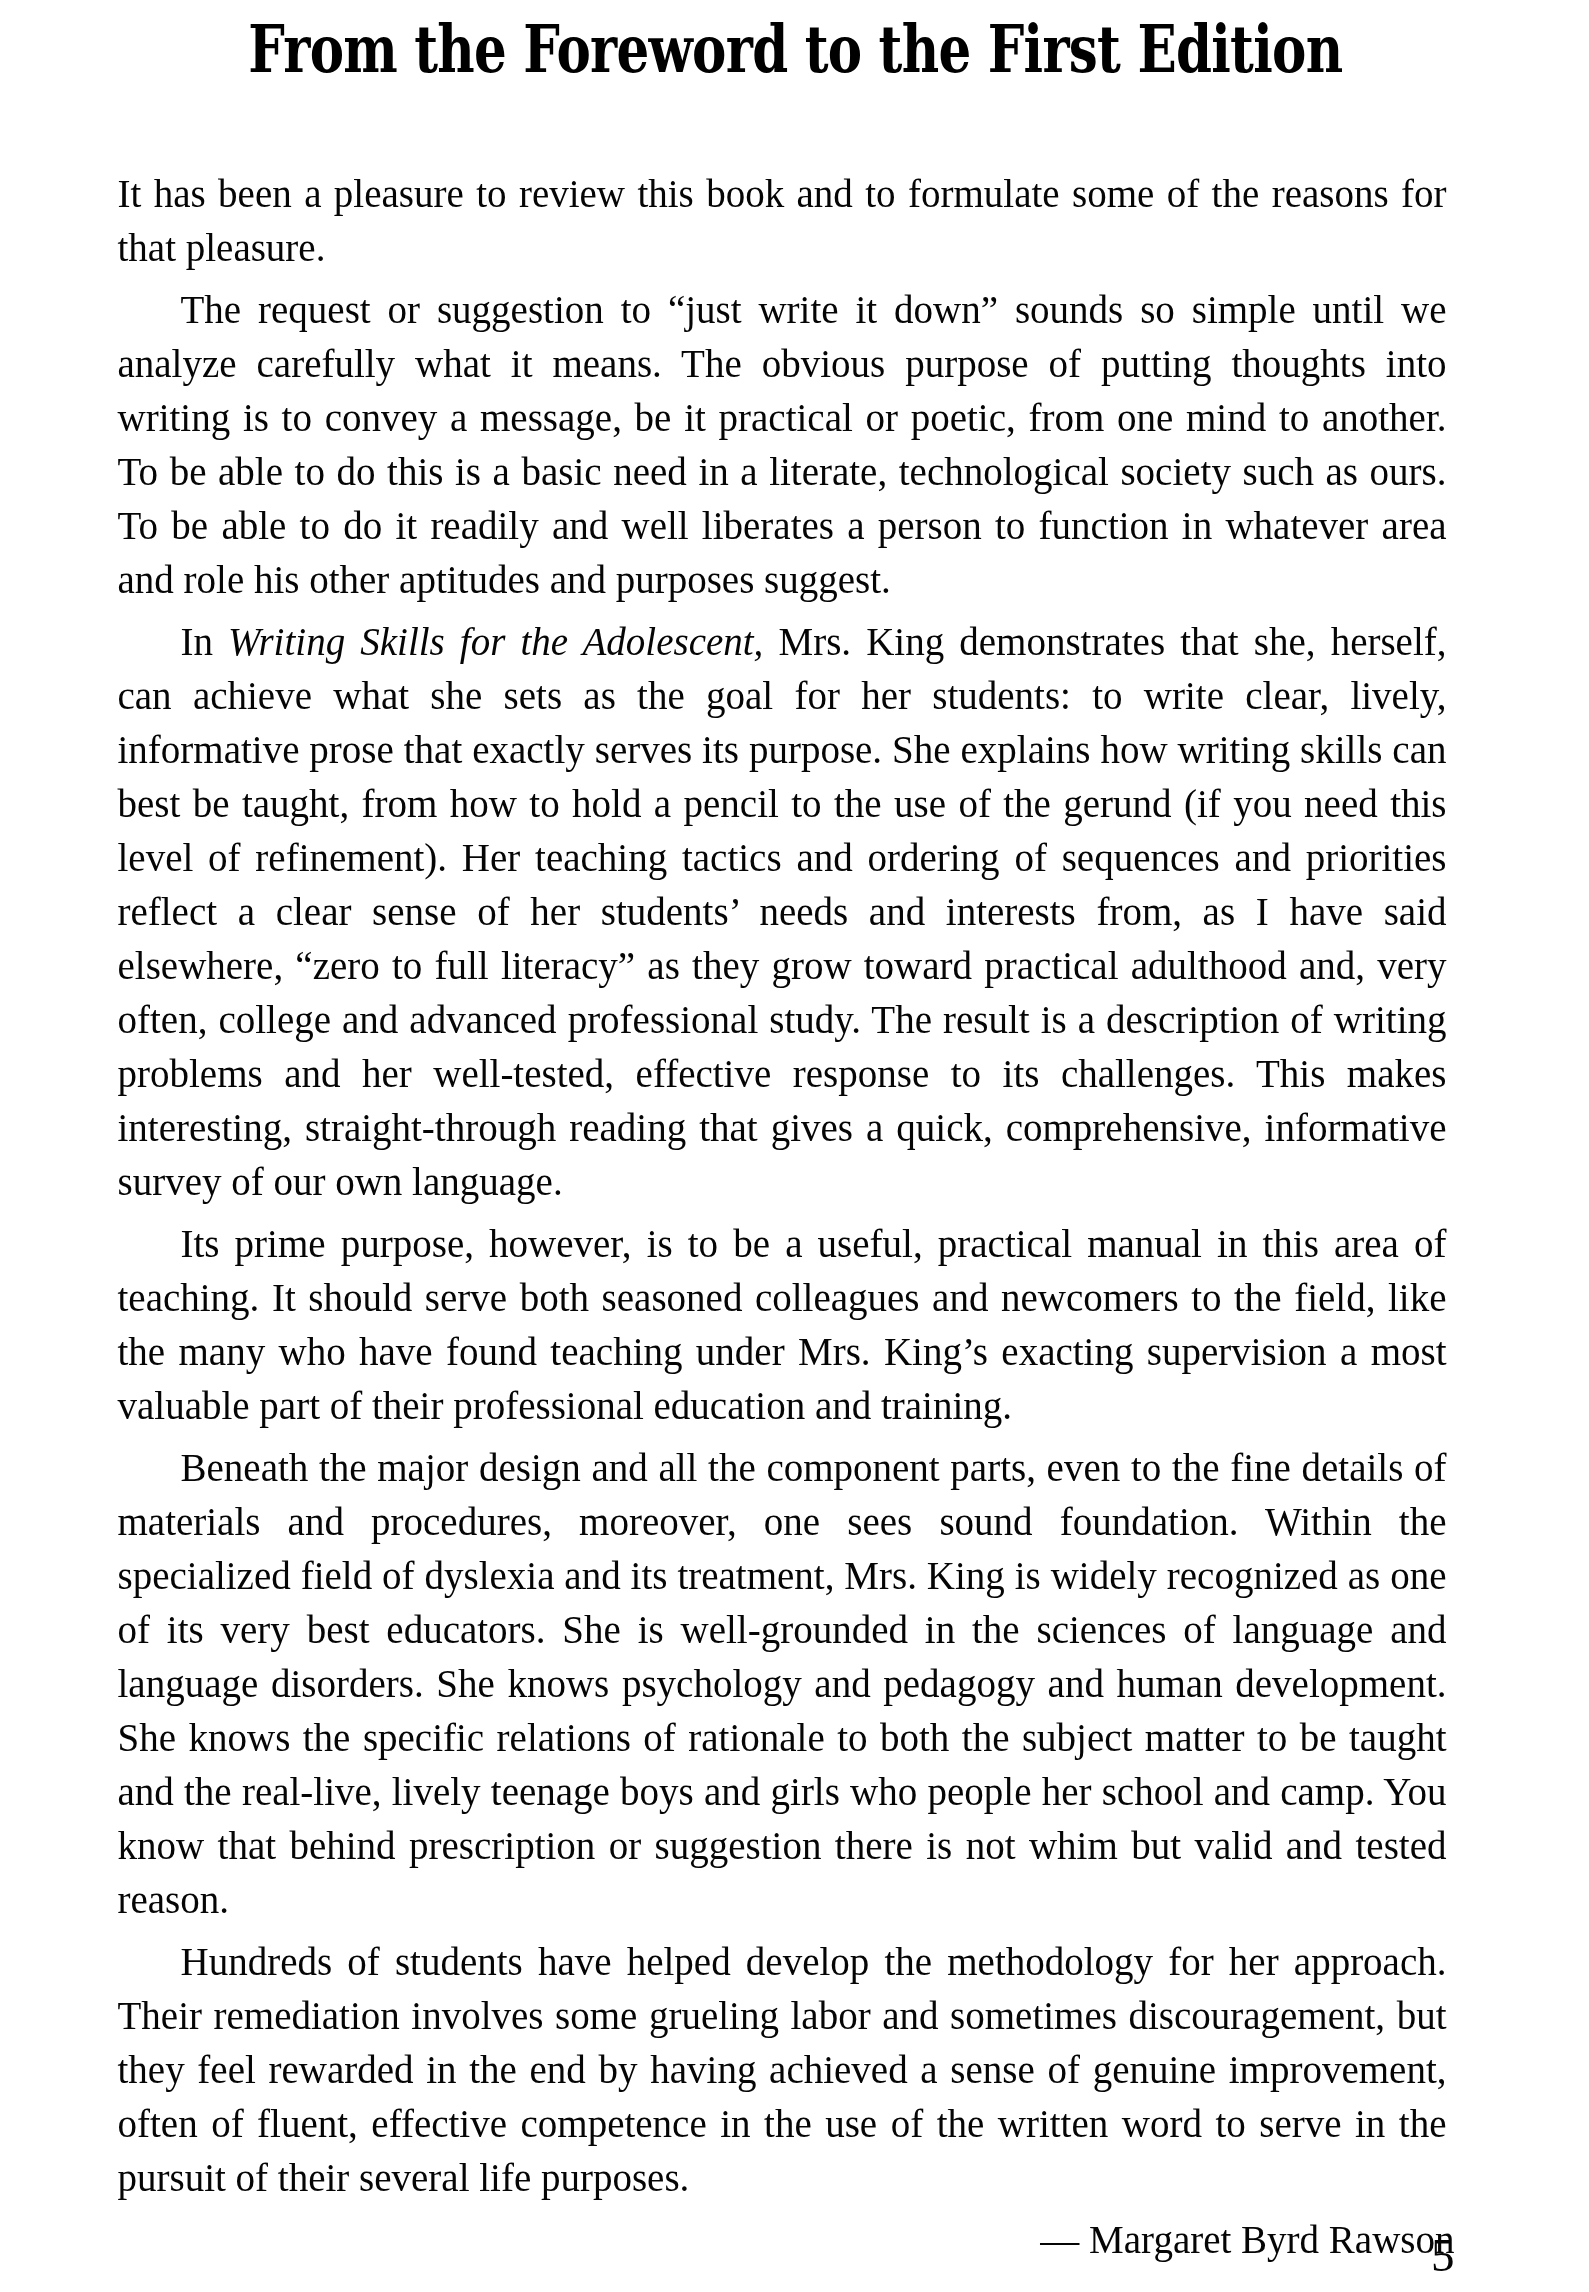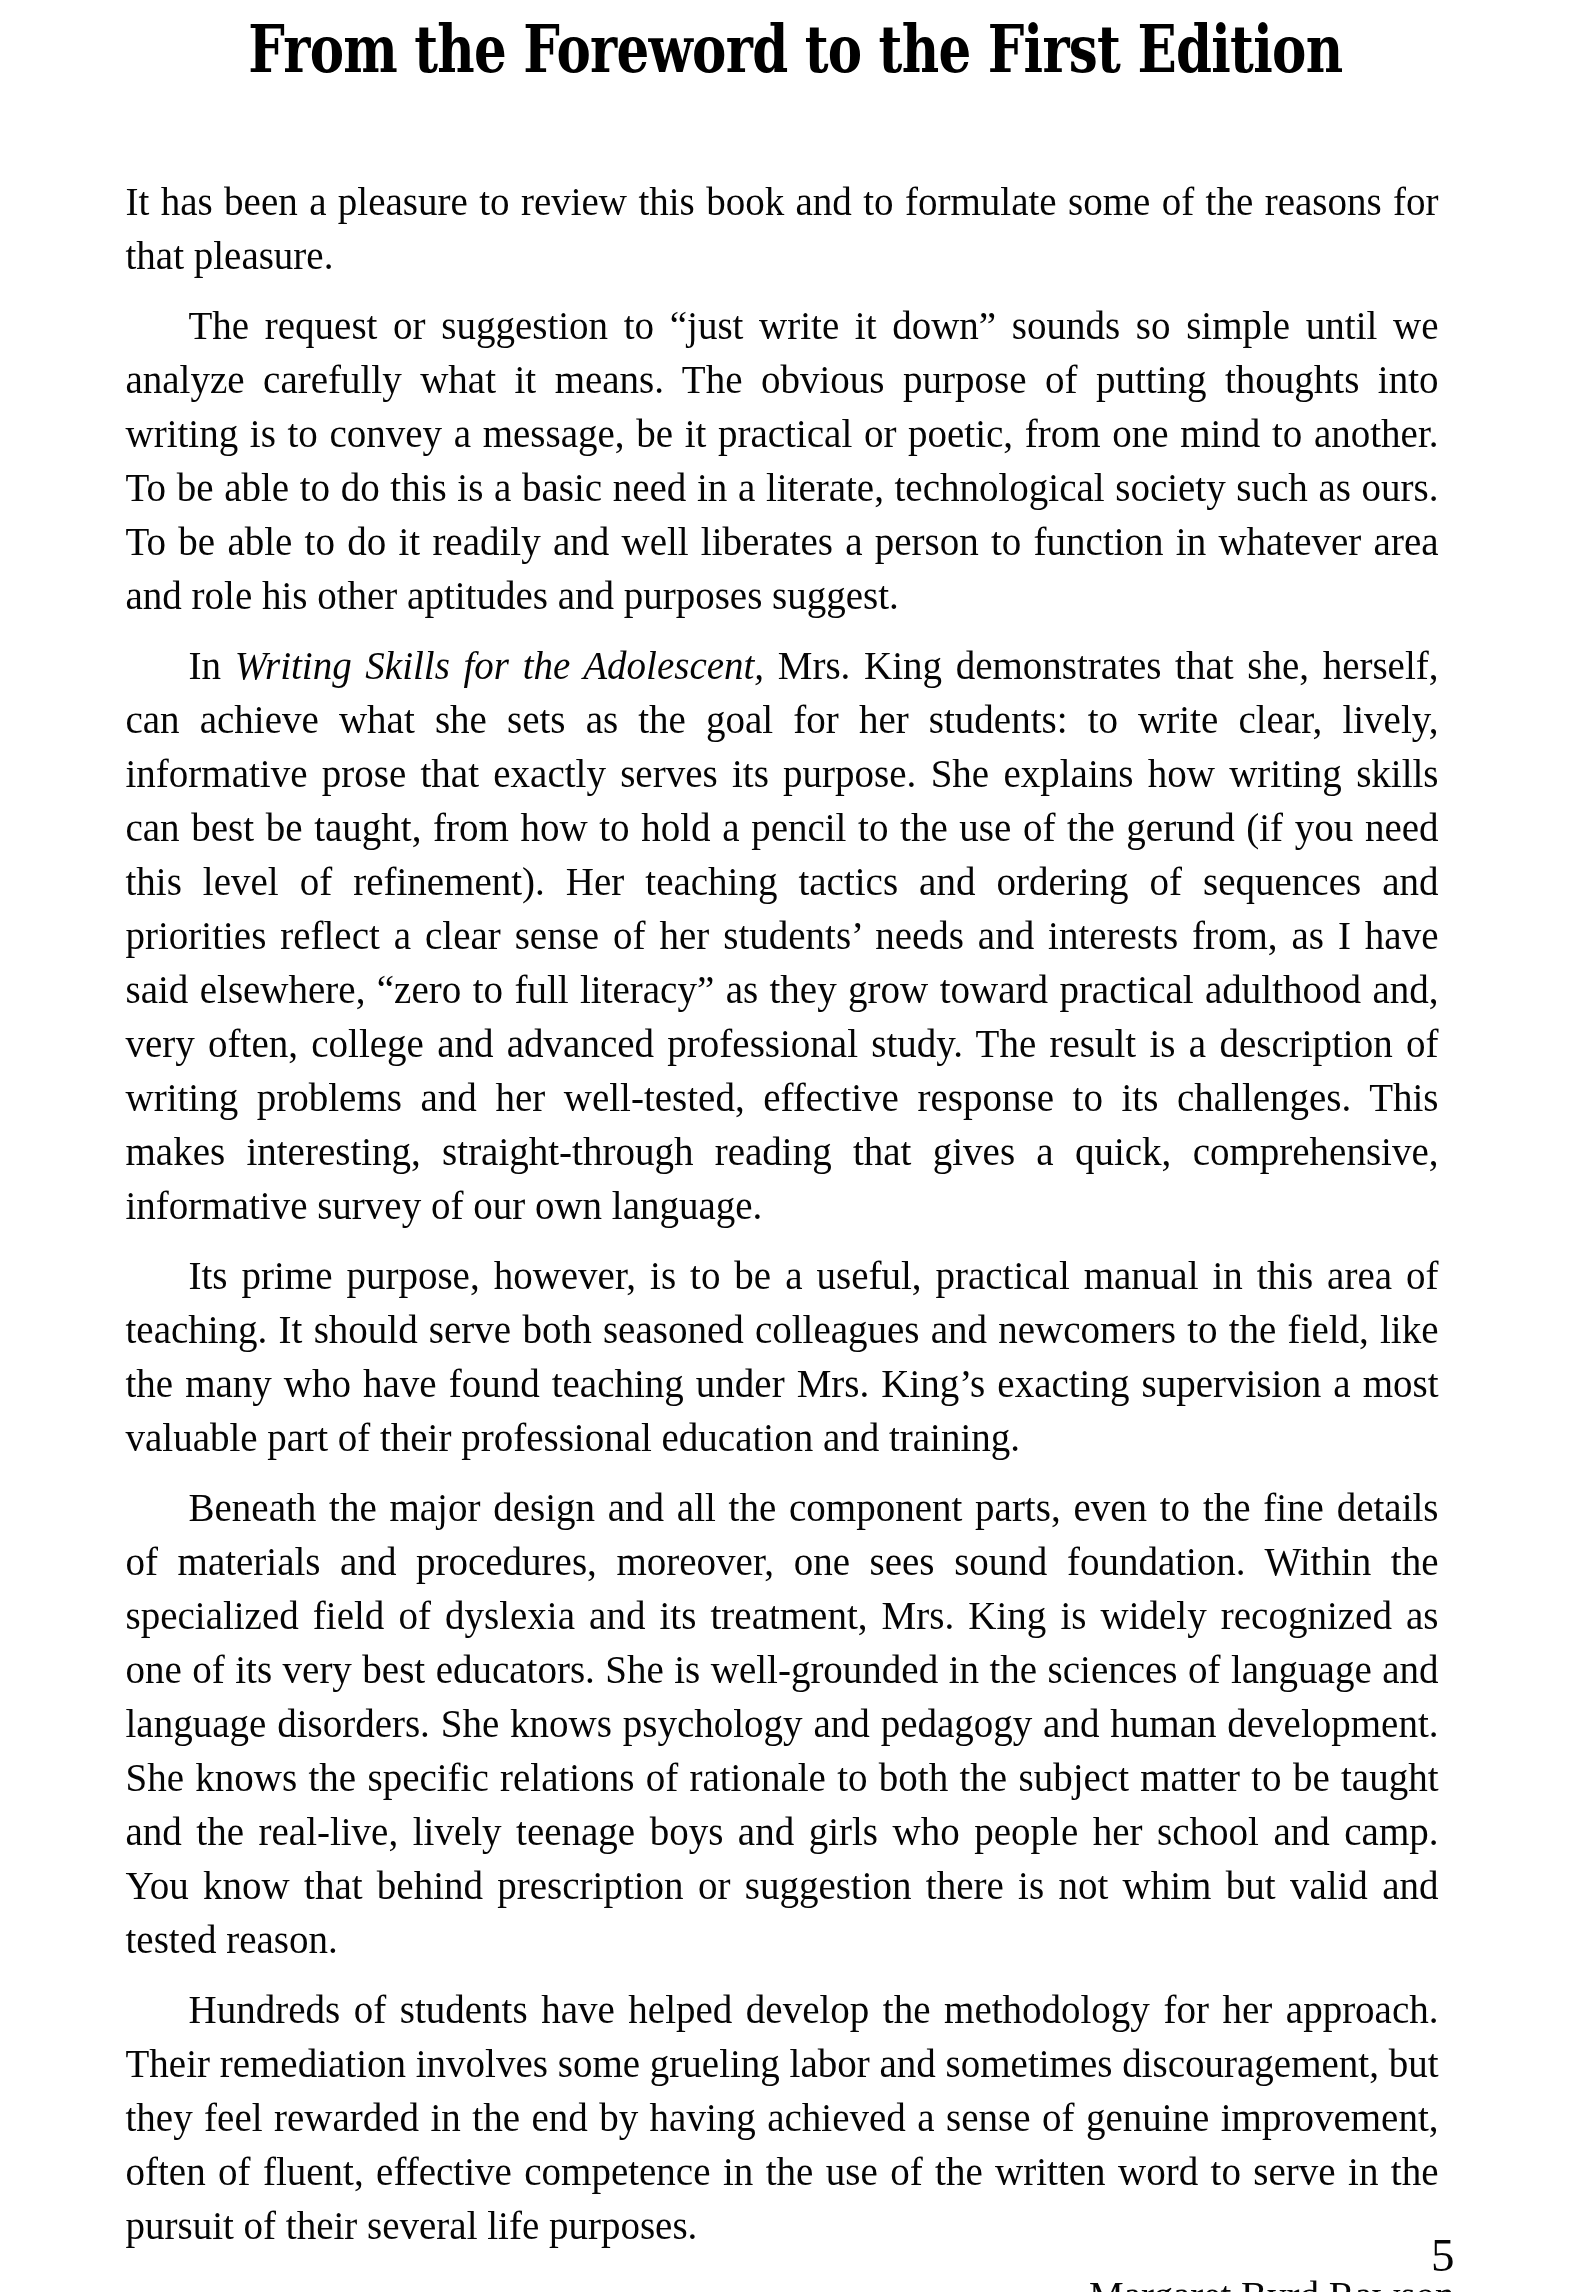--- a/index.html
+++ b/index.html
@@ -34,21 +34,21 @@
     transform-origin: center top;
   }
   .body-text {
     padding: 73px 41px 0 16px;
     font-size: 39px;
     line-height: 54px;
     text-align: justify;
     text-justify: inter-word;
   }
   .para {
-    margin: 16px;
+    margin: 8px;
     text-indent: 63px;
   }
   .para.no-indent {
     text-indent: 0;
   }
   .book-title-italic {
     font-style: italic;
   }
   .attribution {
     margin: 0;

